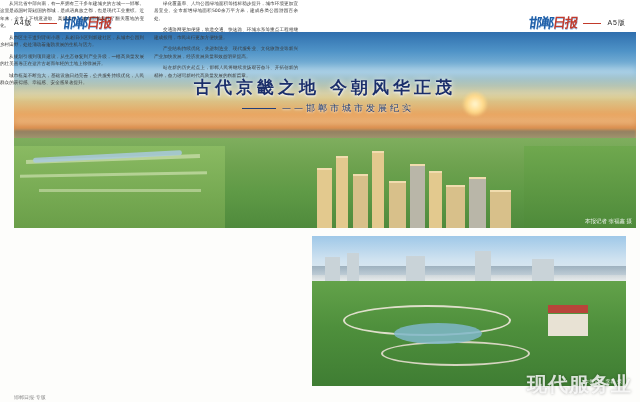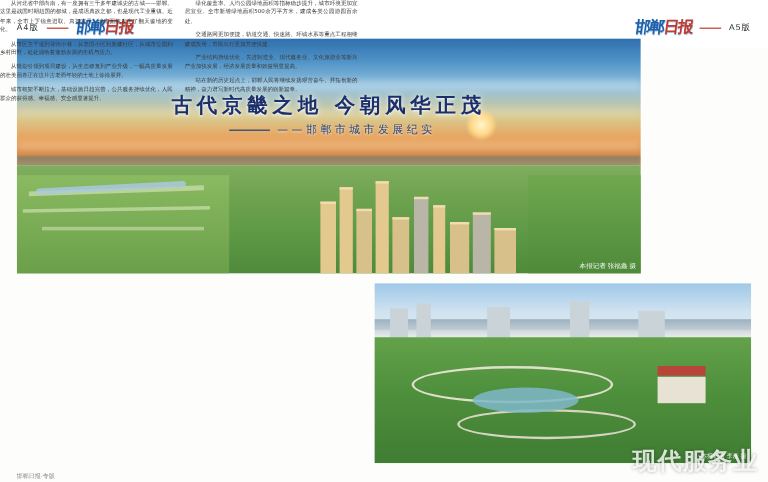--- a/index.html
+++ b/index.html
@@ -34,21 +34,21 @@
   .mast-logo{
     font-size:13px;font-weight:bold;color:#1f5fa8;
     font-family:"DejaVu Sans", sans-serif;
     letter-spacing:-1px;
     transform:skewX(-8deg);
     text-shadow:0.5px 0.5px 0 #9fc3e8;
   }
   .mast-logo .accent{color:#c23a2b;}
   
   .hero{
-    position:absolute;left:14px;top:32px;width:520px;height:196px;
+    position:absolute;left:14px;top:32px;width:622px;height:196px;
     overflow:hidden;
   }
   .sky{
     position:absolute;left:0;top:0;width:100%;height:54%;
     background:linear-gradient(180deg,
       #2f6fae 0%, #4f93c7 18%, #8fc0dd 38%,
       #d8c98f 62%, #e8a45f 78%, #d88b4a 90%, #b9a06a 100%);
   }
   .sun{
     position:absolute;left:72%;top:30%;width:26px;height:26px;border-radius:50%;

